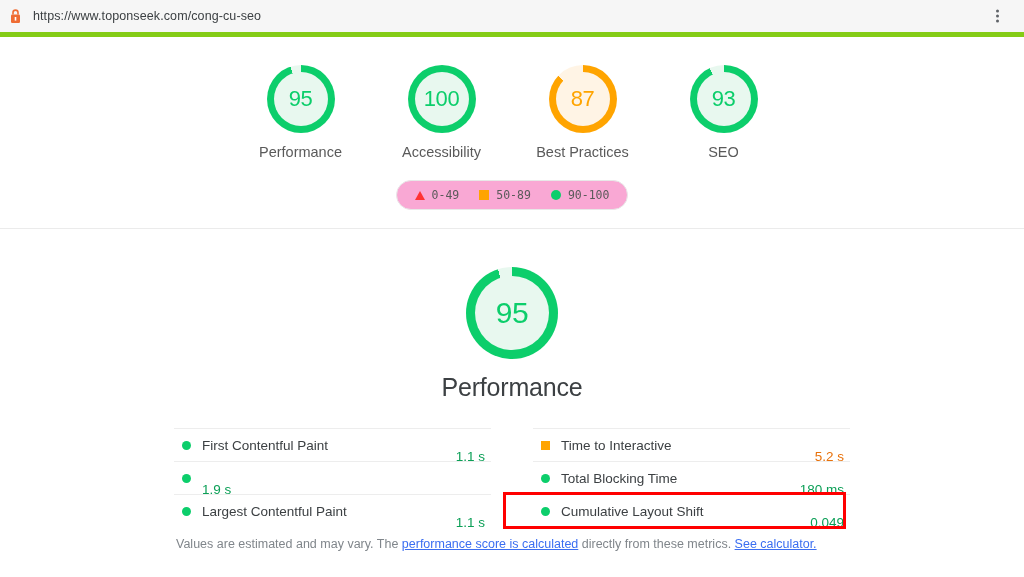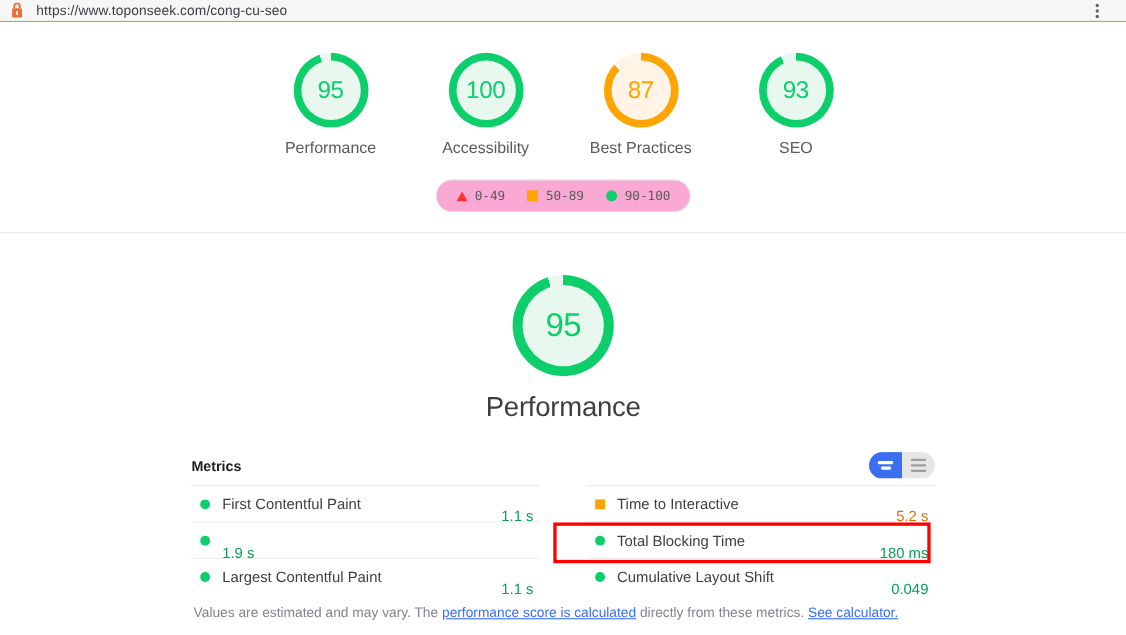--- a/index.html
+++ b/index.html
@@ -7,23 +7,23 @@
     margin: 0; padding: 0;
     width: 1024px; height: 577px;
     background: #ffffff;
     font-family: "Liberation Sans", sans-serif;
     overflow: hidden;
   }
 
   
   .browser-bar {
     position: relative;
-    height: 20px;
+    height: 37px;
     background: #f6f6f6;
-    border-bottom: 1px solid #84cc16;
+    border-bottom: 5px solid #84cc16;
     display: flex;
     align-items: center;
     padding: 0 8px;
   }
   .site-icon {
     width: 15px; height: 16px;
     margin-right: 10px;
     flex: none;
     display: flex; align-items: center; justify-content: center;
   }
@@ -301,34 +301,20 @@
   <div class="main-section">
     <div class="big-gauge-wrap">
       <div class="big-donut" style="background: conic-gradient(#0cce6b 0deg 342deg, #e8f8ef 342deg 360deg);">
         <div class="inner"></div>
         <span class="num">95</span>
       </div>
       <div class="big-title">Performance</div>
     </div>
 
     <div class="metrics-block">
-      <div class="metrics-head">
-        <span class="metrics-title">Metrics</span>
-        <span class="toggle">
-          <span class="seg active">
-            <i class="bar-w1"></i>
-              <i class="bar-w2"></i>
-          </span>
-          <span class="seg idle">
-            <i class="bar-f1"></i>
-              <i class="bar-f2"></i>
-              <i class="bar-f3"></i>
-          </span>
-        </span>
-      </div>
 
       <div class="metrics-cols">
 
         <div class="mcol">
           <div class="mrow">
             <span class="mdot" style="background:#0cce6b;"></span>
             <span class="mname">First Contentful Paint</span>
             <span class="mval v-green">1.1 s</span>
           </div>
           <div class="mrow">

